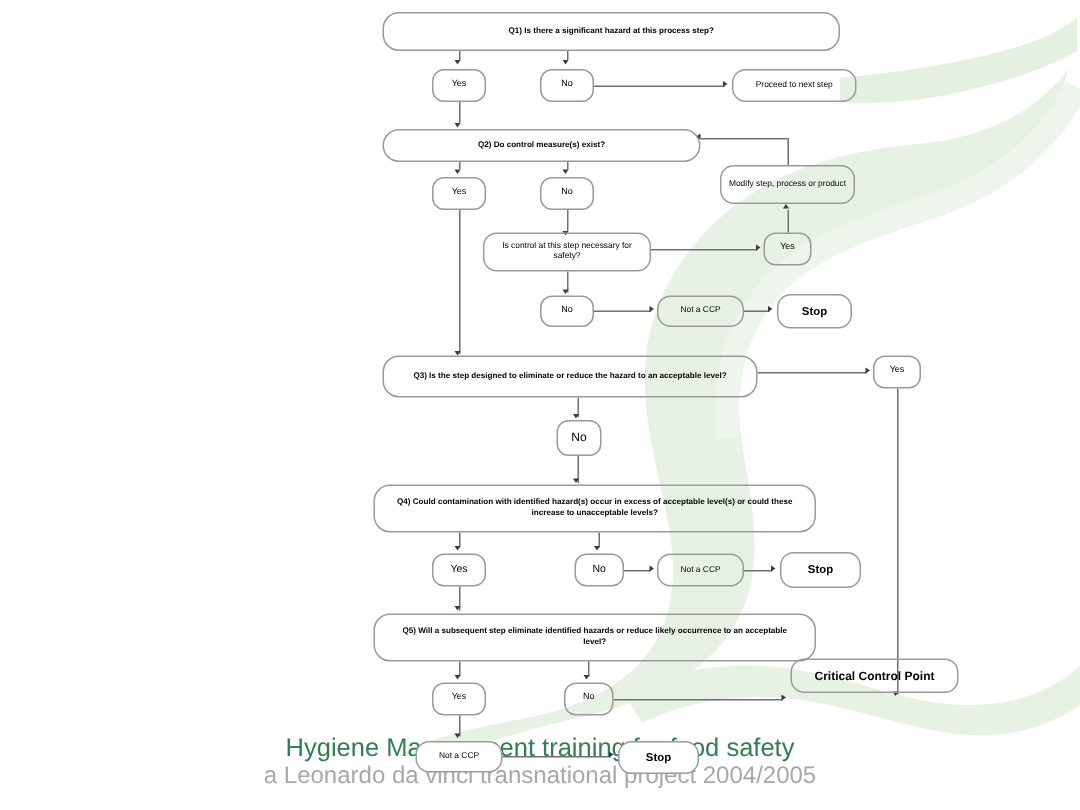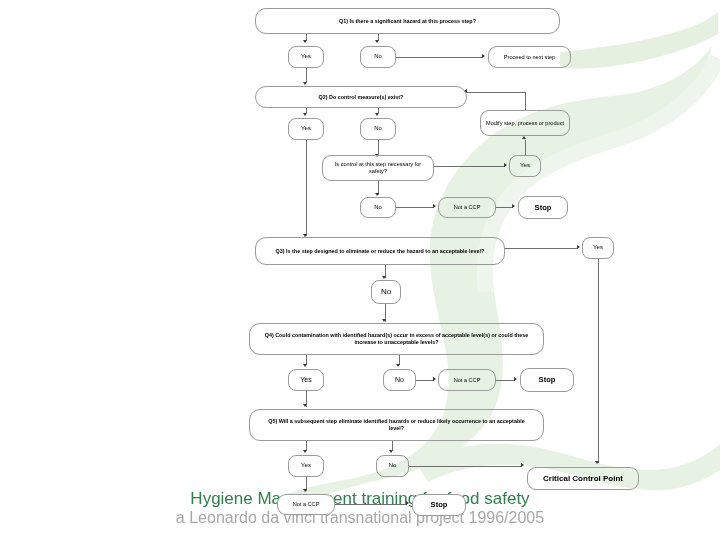--- a/index.html
+++ b/index.html
@@ -171,26 +171,26 @@
   <div class="ln v" style="left:306px;top:441px;height:10px;"></div>
   <div class="ar-d" style="left:303.4px;top:450px;"></div>
   <div class="node yn" style="left:288px;top:455px;width:36px;height:22px;">Yes</div>
 
   <div class="ln v" style="left:392px;top:441px;height:10px;"></div>
   <div class="ar-d" style="left:389.4px;top:450px;"></div>
   <div class="node yn" style="left:376px;top:455px;width:33px;height:22px;">No</div>
 
   <div class="ln h" style="left:409px;top:466px;width:113px;"></div>
   <div class="ar-r" style="left:521px;top:463.4px;"></div>
-  <div class="node ccp" style="left:527px;top:467px;width:112px;height:23px;">Critical Control Point</div>
+  <div class="node ccp" style="left:527px;top:439px;width:112px;height:23px;">Critical Control Point</div>
 
   <div class="ln v" style="left:306px;top:477px;height:14px;"></div>
   <div class="ar-d" style="left:303.4px;top:489px;"></div>
   <div class="node plain" style="left:277px;top:494px;width:58px;height:21px;background:#fff;">Not a CCP</div>
 
   <div class="ln h" style="left:335px;top:504px;width:72px;"></div>
   <div class="ar-r" style="left:406px;top:501.4px;"></div>
   <div class="node strong" style="left:412px;top:494px;width:54px;height:22px;background:#fff;">Stop</div>
 
   <div class="foot1">Hygiene Management training for food safety</div>
-  <div class="foot2">a Leonardo da vinci transnational project 1996/2005</div>
+  <div class="foot2">a Leonardo da vinci transnational project 2004/2005</div>
 
 </div>
 
 </body></html>

